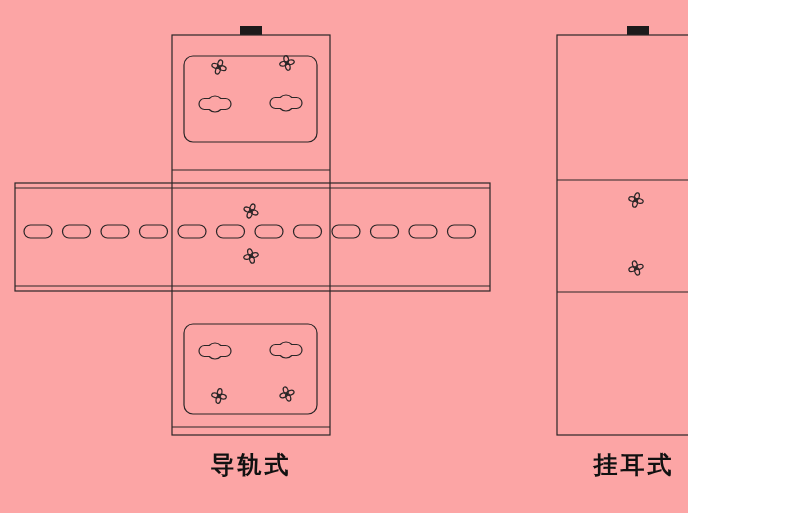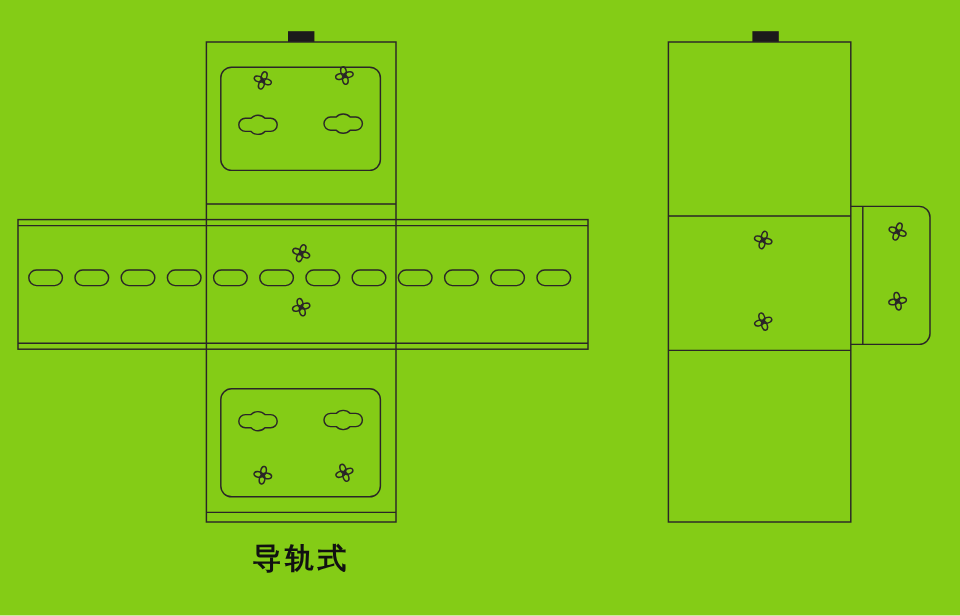--- a/index.html
+++ b/index.html
@@ -1,21 +1,21 @@
 <!DOCTYPE html>
 <html><head>
 <meta charset="utf-8">
 <style>
   * { box-sizing: border-box; }
   html, body { margin: 0; padding: 0; background: #ffffff; }
   .stage {
     position: relative;
-    width: 800px;
+    width: 688px;
     height: 513px;
-    background: #84cc16;
+    background: #fca5a5;
     overflow: hidden;
   }
   .stage svg { position: absolute; left: 0; top: 0; }
   .mount-label {
     position: absolute;
     top: 449px;
     width: 160px;
     text-align: center;
     font-family: "DejaVu Sans", "Liberation Sans", sans-serif;
     font-size: 24px;
@@ -105,13 +105,14 @@
         <path d="M 709 172 L 766 172 A 9 9 0 0 1 775 181 L 775 278 A 9 9 0 0 1 766 287 L 709 287"></path>
         <line x1="719" y1="172" x2="719" y2="287"></line>
         <use href="#screw" transform="translate(748,193) rotate(20)"></use>
         <use href="#screw" transform="translate(748,251) rotate(-10)"></use>
       </g>
     </g>
   </svg>
 
   <div class="mount-label" id="label-left">导轨式</div>
 
+  <div class="mount-label" id="label-right">挂耳式</div>
 </div>
 
 </body></html>

